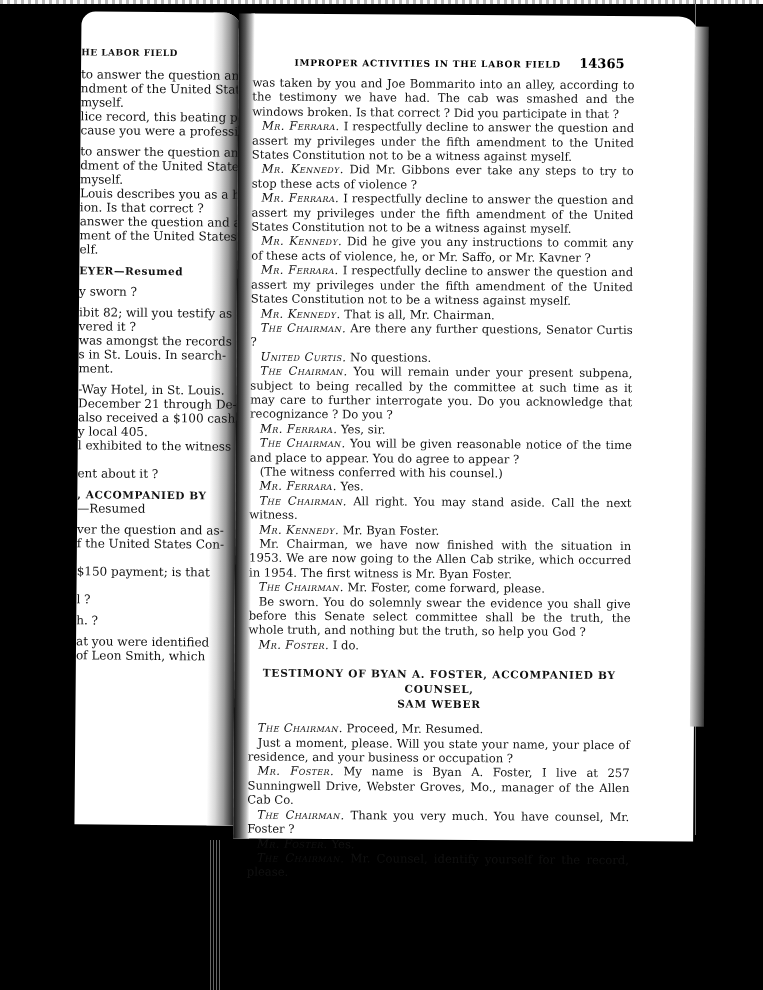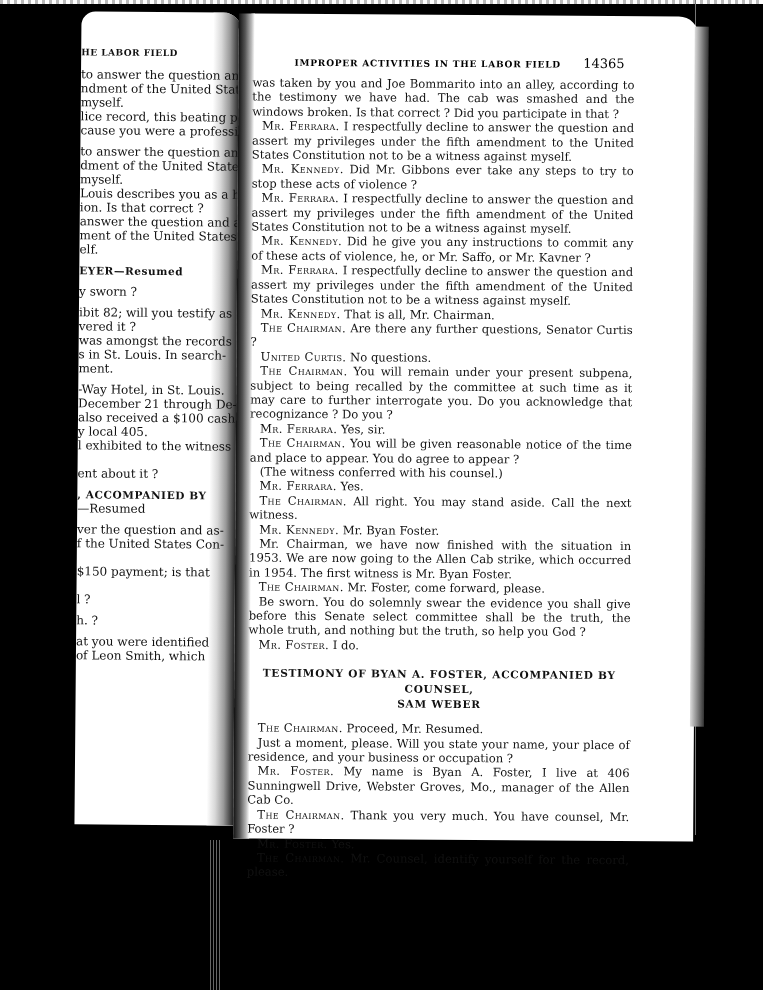--- a/index.html
+++ b/index.html
@@ -44,23 +44,23 @@
     
     .lp-content { position: absolute; left: 0; top: 36px; width: 140px; font-size: 12px; color: #111; }
     .lp-header { font-size: 9px; font-weight: bold; letter-spacing: 0.5px; margin: 0 0 10px 0; white-space: nowrap; }
     .lp-line { white-space: nowrap; line-height: 14px; }
     .lp-gap { height: 12px; }
     .lp-bold { font-weight: bold; font-size: 10.5px; letter-spacing: 0.6px; }
     .rp-header {
       position: absolute; left: 70px; top: 54px; width: 330px; display: flex; justify-content: space-between; align-items: baseline;
     }
     .rp-header .title { font-size: 9px; font-weight: bold; letter-spacing: 0.8px; }
-    .rp-header .pnum { font-size: 13px; font-weight: normal; }
+    .rp-header .pnum { font-size: 13px; font-weight: bold; }
     .para { text-indent: 10px; line-height: 14.4px; text-align: justify; margin: 0; }
-    .sc { font-variant: small-caps; letter-spacing: 0.4px; }
+    .sc { font-variant: small-caps; letter-spacing: 0.4px; font-style: italic; }
     .heading { text-align: center; font-weight: bold; font-size: 10.5px; letter-spacing: 0.8px; line-height: 15px; margin: 14px 0 10px 0; }
     .rp-body { position: absolute; left: 14px; top: 78px; width: 382px; font-size: 11.6px; color: #111; }
   </style>
 </head>
 <body>
 
 <div class="top-strip"></div>
 
 <div class="page-left">
   <div class="gutter-shade"></div>
@@ -148,20 +148,20 @@
       <p class="para"><span>Mr. Chairman, we have now finished with the situation in 1953.  We are now going to the Allen Cab strike, which occurred in 1954.  The first witness is Mr. Byan Foster.</span></p>
       <p class="para"><span class="sc">The Chairman.</span><span> Mr. Foster, come forward, please.</span></p>
       <p class="para"><span>Be sworn.  You do solemnly swear the evidence you shall give before this Senate select committee shall be the truth, the whole truth, and nothing but the truth, so help you God ?</span></p>
       <p class="para"><span class="sc">Mr. Foster.</span><span> I do.</span></p>
       <div class="heading">
         <div>TESTIMONY OF BYAN A. FOSTER, ACCOMPANIED BY COUNSEL,</div>
         <div>SAM WEBER</div>
       </div>
       <p class="para"><span class="sc">The Chairman.</span><span> Proceed, Mr. Resumed.</span></p>
       <p class="para"><span>Just a moment, please.  Will you state your name, your place of residence, and your business or occupation ?</span></p>
-      <p class="para"><span class="sc">Mr. Foster.</span><span> My name is Byan A. Foster, I live at 406 Sunningwell Drive, Webster Groves, Mo., manager of the Allen Cab Co.</span></p>
+      <p class="para"><span class="sc">Mr. Foster.</span><span> My name is Byan A. Foster, I live at 257 Sunningwell Drive, Webster Groves, Mo., manager of the Allen Cab Co.</span></p>
       <p class="para"><span class="sc">The Chairman.</span><span> Thank you very much.  You have counsel, Mr. Foster ?</span></p>
       <p class="para"><span class="sc">Mr. Foster.</span><span> Yes.</span></p>
       <p class="para"><span class="sc">The Chairman.</span><span> Mr. Counsel, identify yourself for the record, please.</span></p>
     </div>
 </div>
 
 <div class="spine"></div>
 
 </body></html>

